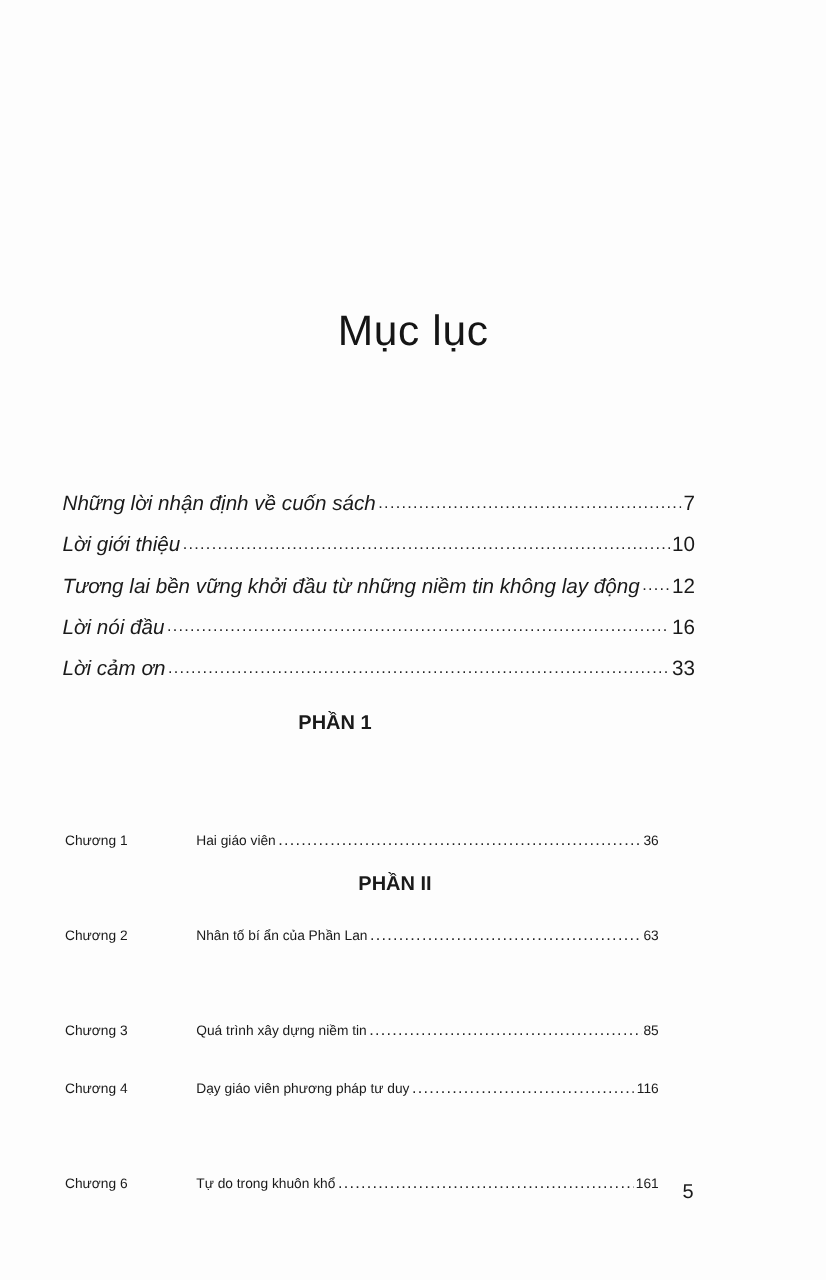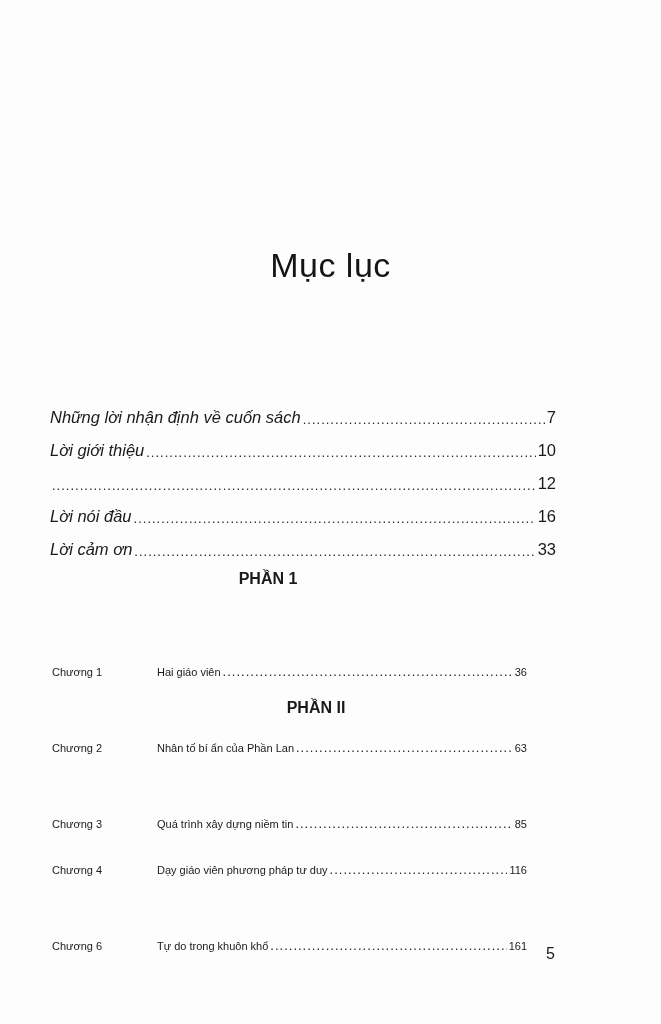--- a/index.html
+++ b/index.html
@@ -7,21 +7,21 @@
       width: 661px; height: 1024px; background: #fdfdfd; position: relative;
       font-family: "Liberation Sans", "DejaVu Sans", sans-serif; color: #1a1a1a;
       overflow: hidden;
     }
     .title {
       position: absolute; top: 246px; left: 0; width: 661px; text-align: center;
       font-size: 34px; font-weight: normal; letter-spacing: 0.5px; color: #151515;
     }
     .front { position: absolute; left: 50px; width: 506px; }
     .entry {
-      display: flex; align-items: flex-end; height: 33px; font-size: 16.5px;
+      display: flex; align-items: flex-start; height: 33px; font-size: 16.5px;
       white-space: nowrap;
     }
     .entry.italic .label { font-style: italic; }
     .leader {
       flex: 1; overflow: hidden; margin: 0 2px; font-size: 13px; letter-spacing: 1px; color: #222;
     }
     .leader::after {
       content: "........................................................................................................................................................................................";
     }
     .page { text-align: right; }
@@ -46,20 +46,21 @@
     <span class="label">Những lời nhận định về cuốn sách</span>
     <span class="leader"></span>
     <span class="page">7</span>
   </div>
   <div class="entry italic">
     <span class="label">Lời giới thiệu</span>
     <span class="leader"></span>
     <span class="page">10</span>
   </div>
   <div class="entry italic">
+    <span class="label">Tương lai bền vững khởi đầu từ những niềm tin không lay động</span>
     <span class="leader"></span>
     <span class="page">12</span>
   </div>
   <div class="entry italic">
     <span class="label">Lời nói đầu</span>
     <span class="leader"></span>
     <span class="page">16</span>
   </div>
   <div class="entry italic">
     <span class="label">Lời cảm ơn</span>

